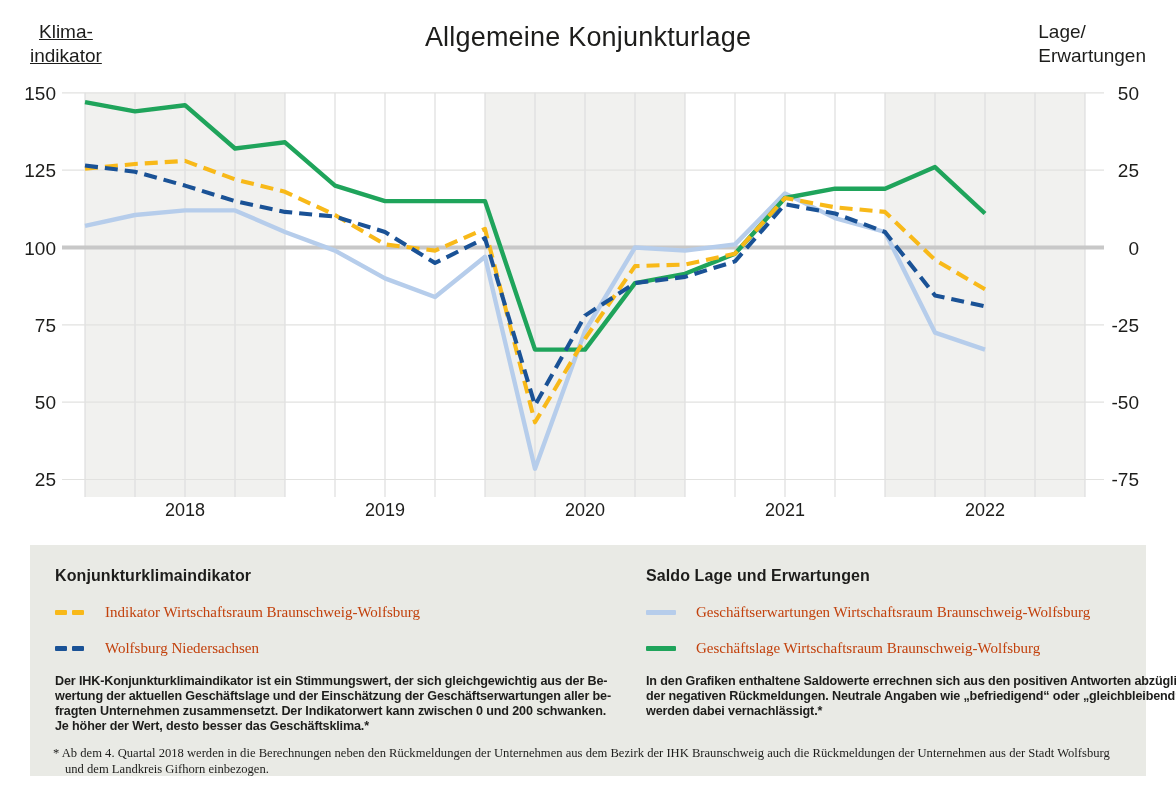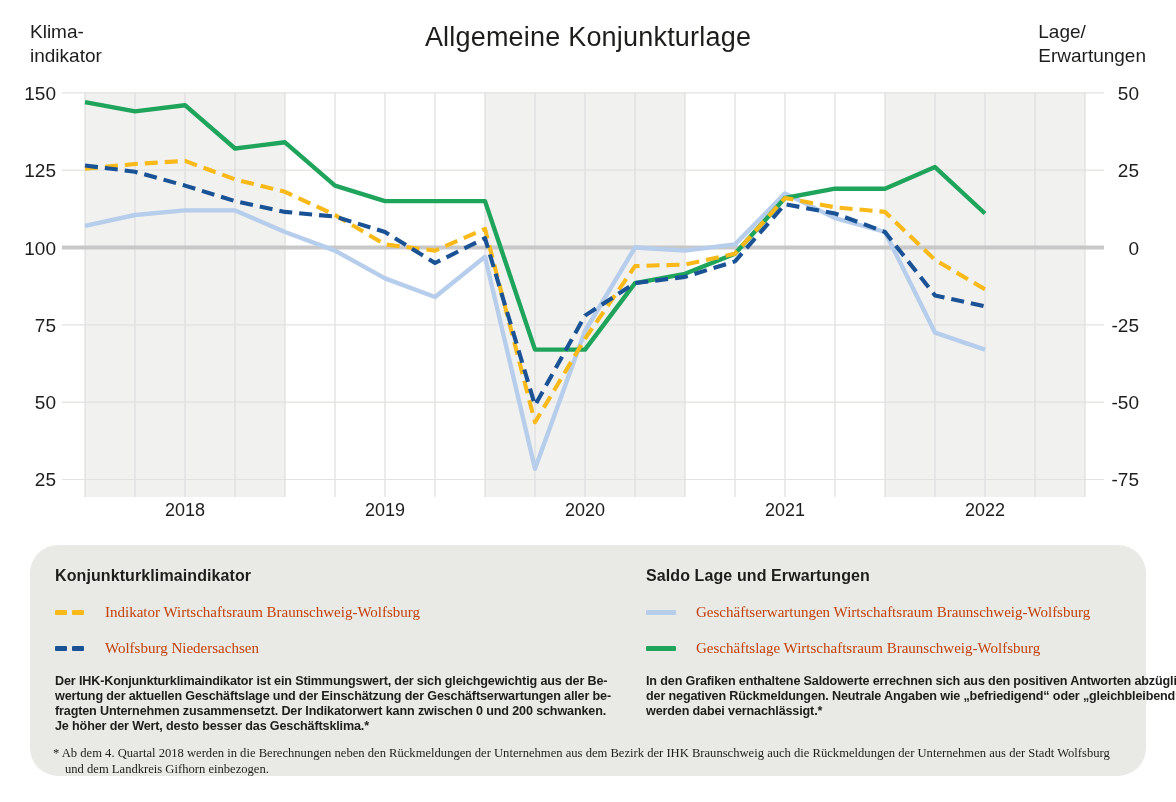--- a/index.html
+++ b/index.html
@@ -2,23 +2,23 @@
 <html><head>
 <meta charset="utf-8">
 <style>
   html,body{margin:0;padding:0;background:#ffffff;}
   .stage{position:relative;width:1176px;height:802px;background:#ffffff;overflow:hidden;
          font-family:"Liberation Sans",sans-serif;color:#1d1d1b;}
   .chart-svg{position:absolute;left:0;top:0;}
   .chart-title{position:absolute;top:22px;left:0;right:0;text-align:center;
                font-size:27px;letter-spacing:.2px;}
   .axis-title{position:absolute;top:20px;font-size:19px;line-height:24px;white-space:pre;}
-  .axis-title.left{left:30px;text-align:left;}
+  .axis-title.left{left:30px;text-align:center;text-decoration:underline;}
   .axis-title.right{right:30px;text-align:left;}
-  .panel{position:absolute;left:30px;top:545px;width:1116px;height:231px;background:#e9eae5;border-radius:28px;}
+  .panel{position:absolute;left:30px;top:545px;width:1116px;height:231px;background:#e9eae5;}
   .legend-cols{position:absolute;left:25px;top:22px;right:18px;display:flex;}
   .col-left{width:548px;flex:0 0 548px;}
   .col-right{flex:1;margin-left:43px;}
   .legend-heading{margin:0 0 17px 0;font-size:16px;font-weight:bold;letter-spacing:.1px;}
   .legend-item{display:flex;align-items:center;height:20px;margin-bottom:16px;}
   .swatch{display:flex;gap:5px;width:30px;margin-right:20px;flex:0 0 30px;}
   .swatch span{height:5px;border-radius:1px;background:#999;}
   .swatch.solid span{width:30px;}
   .swatch.dashed span{width:12px;}
   .legend-label{font-family:"Liberation Serif",serif;font-size:15px;color:#c2410c;white-space:pre;}

